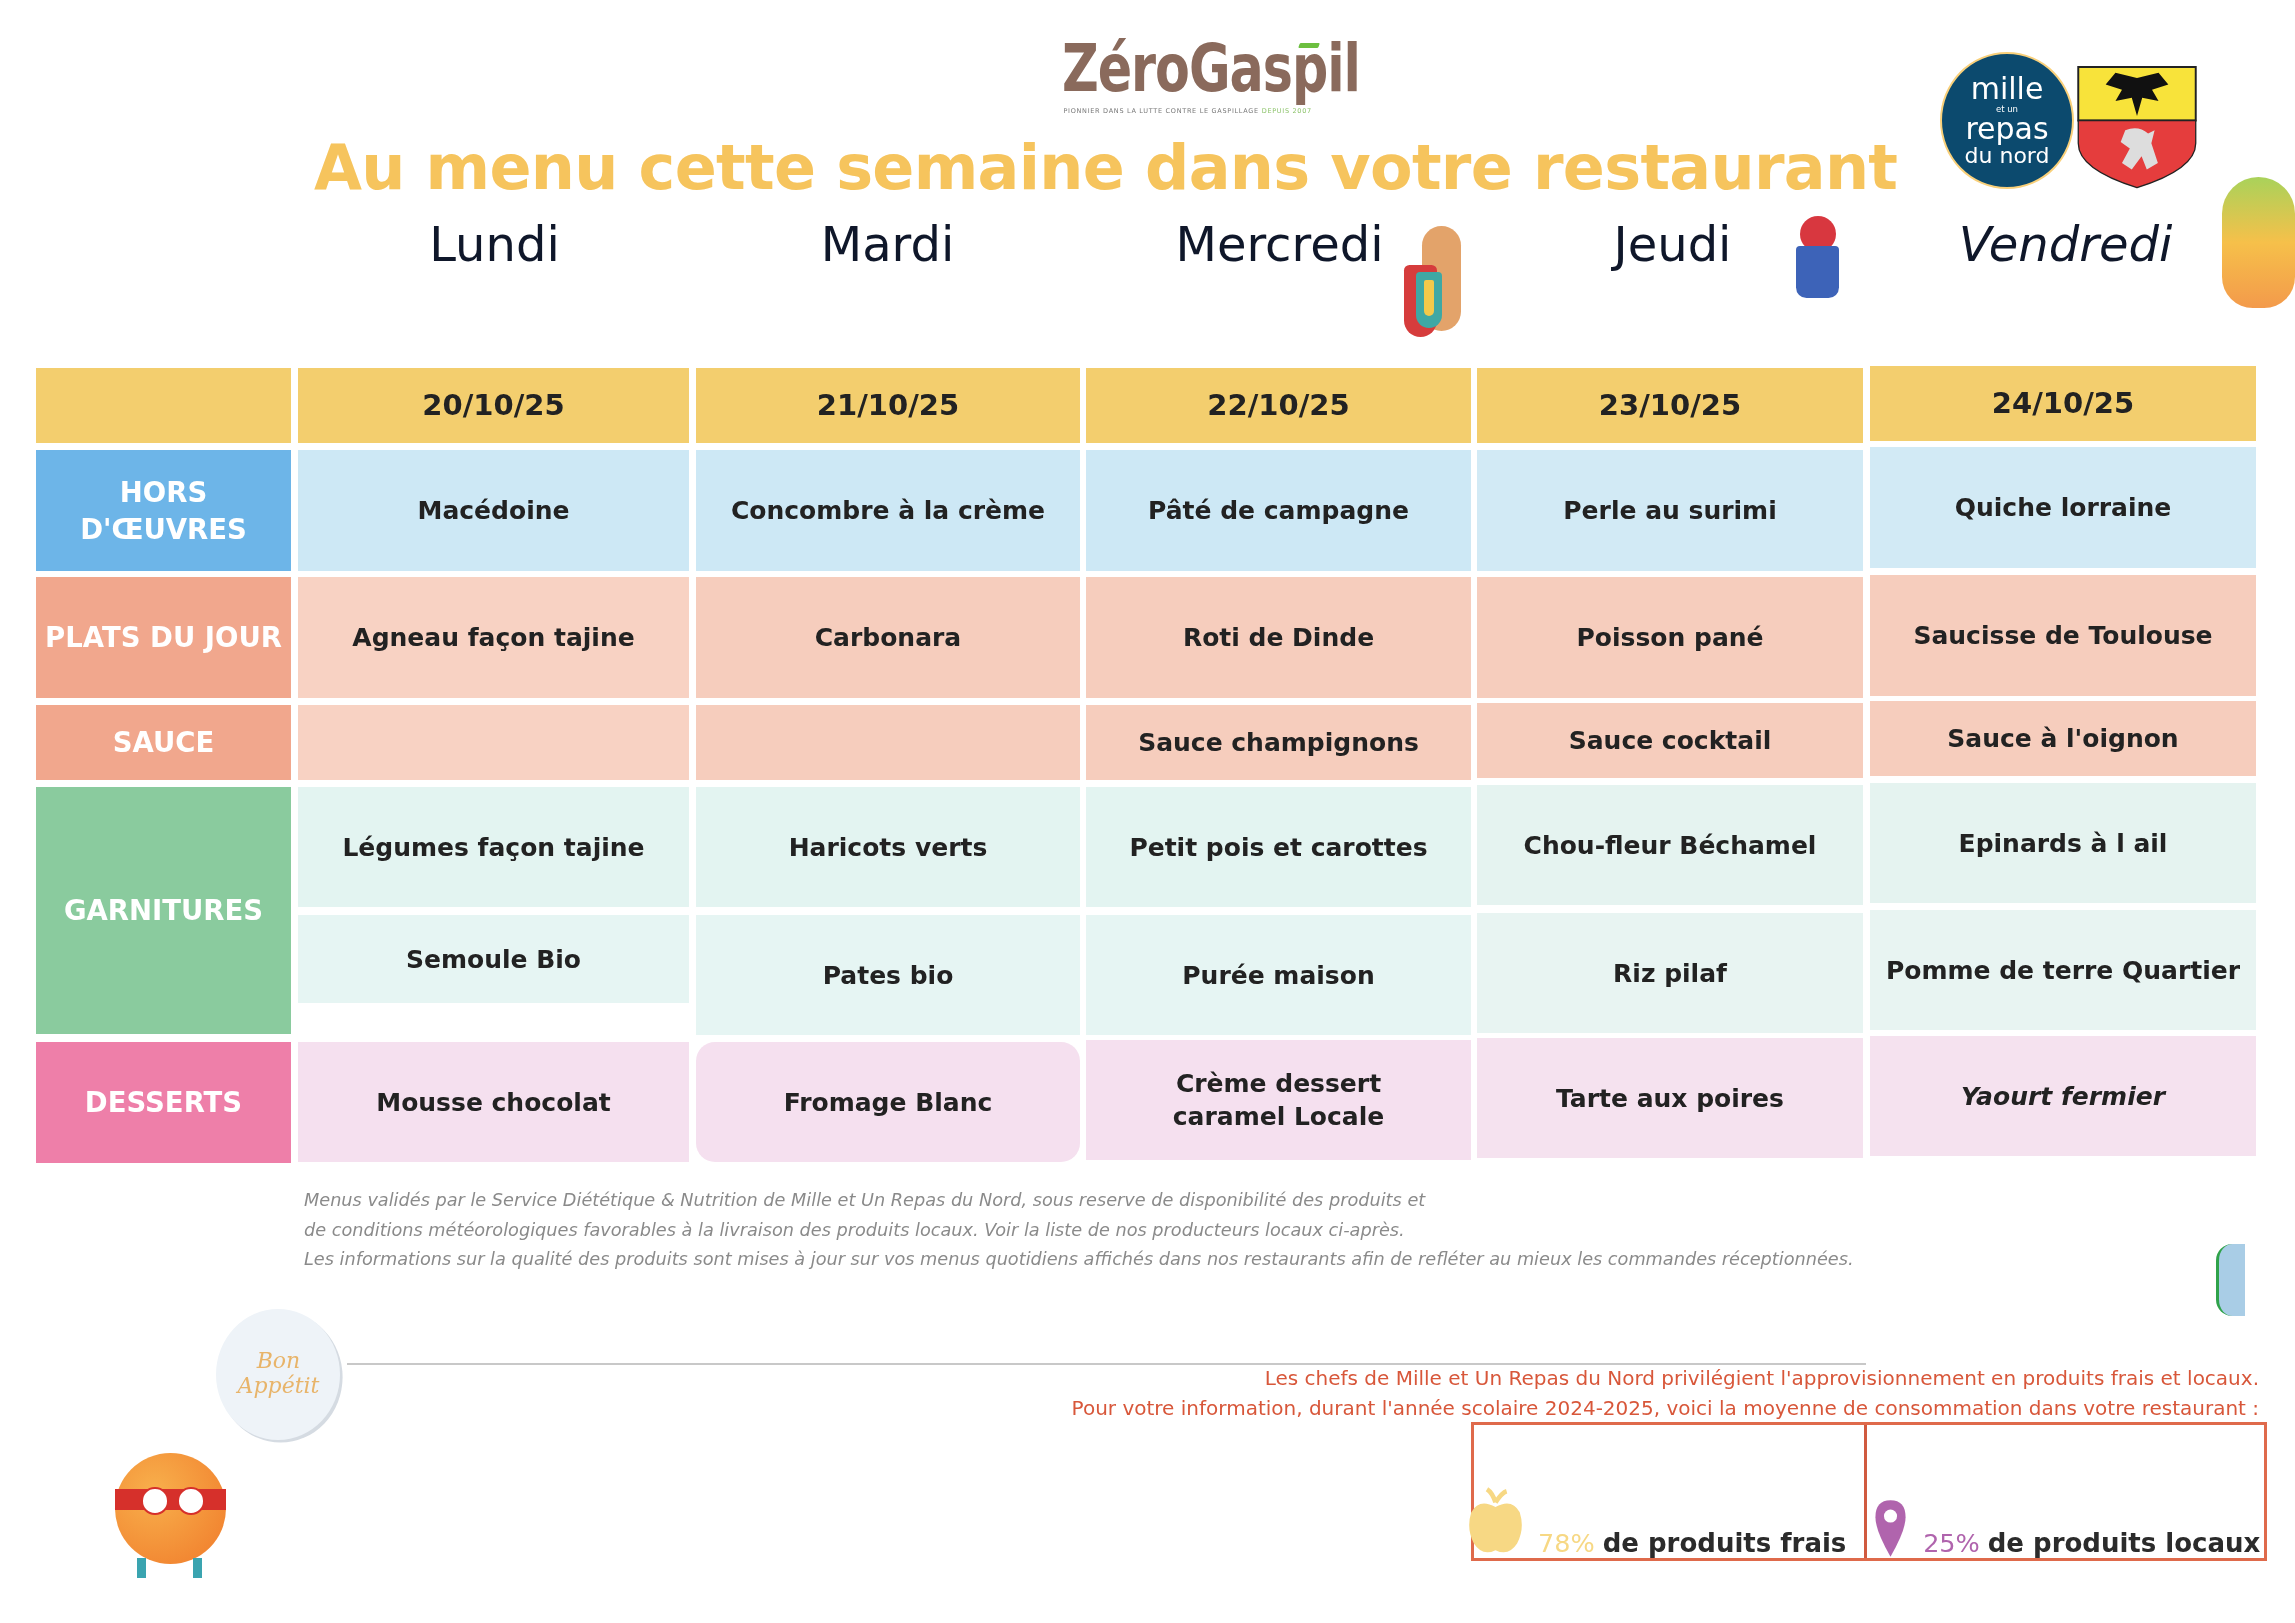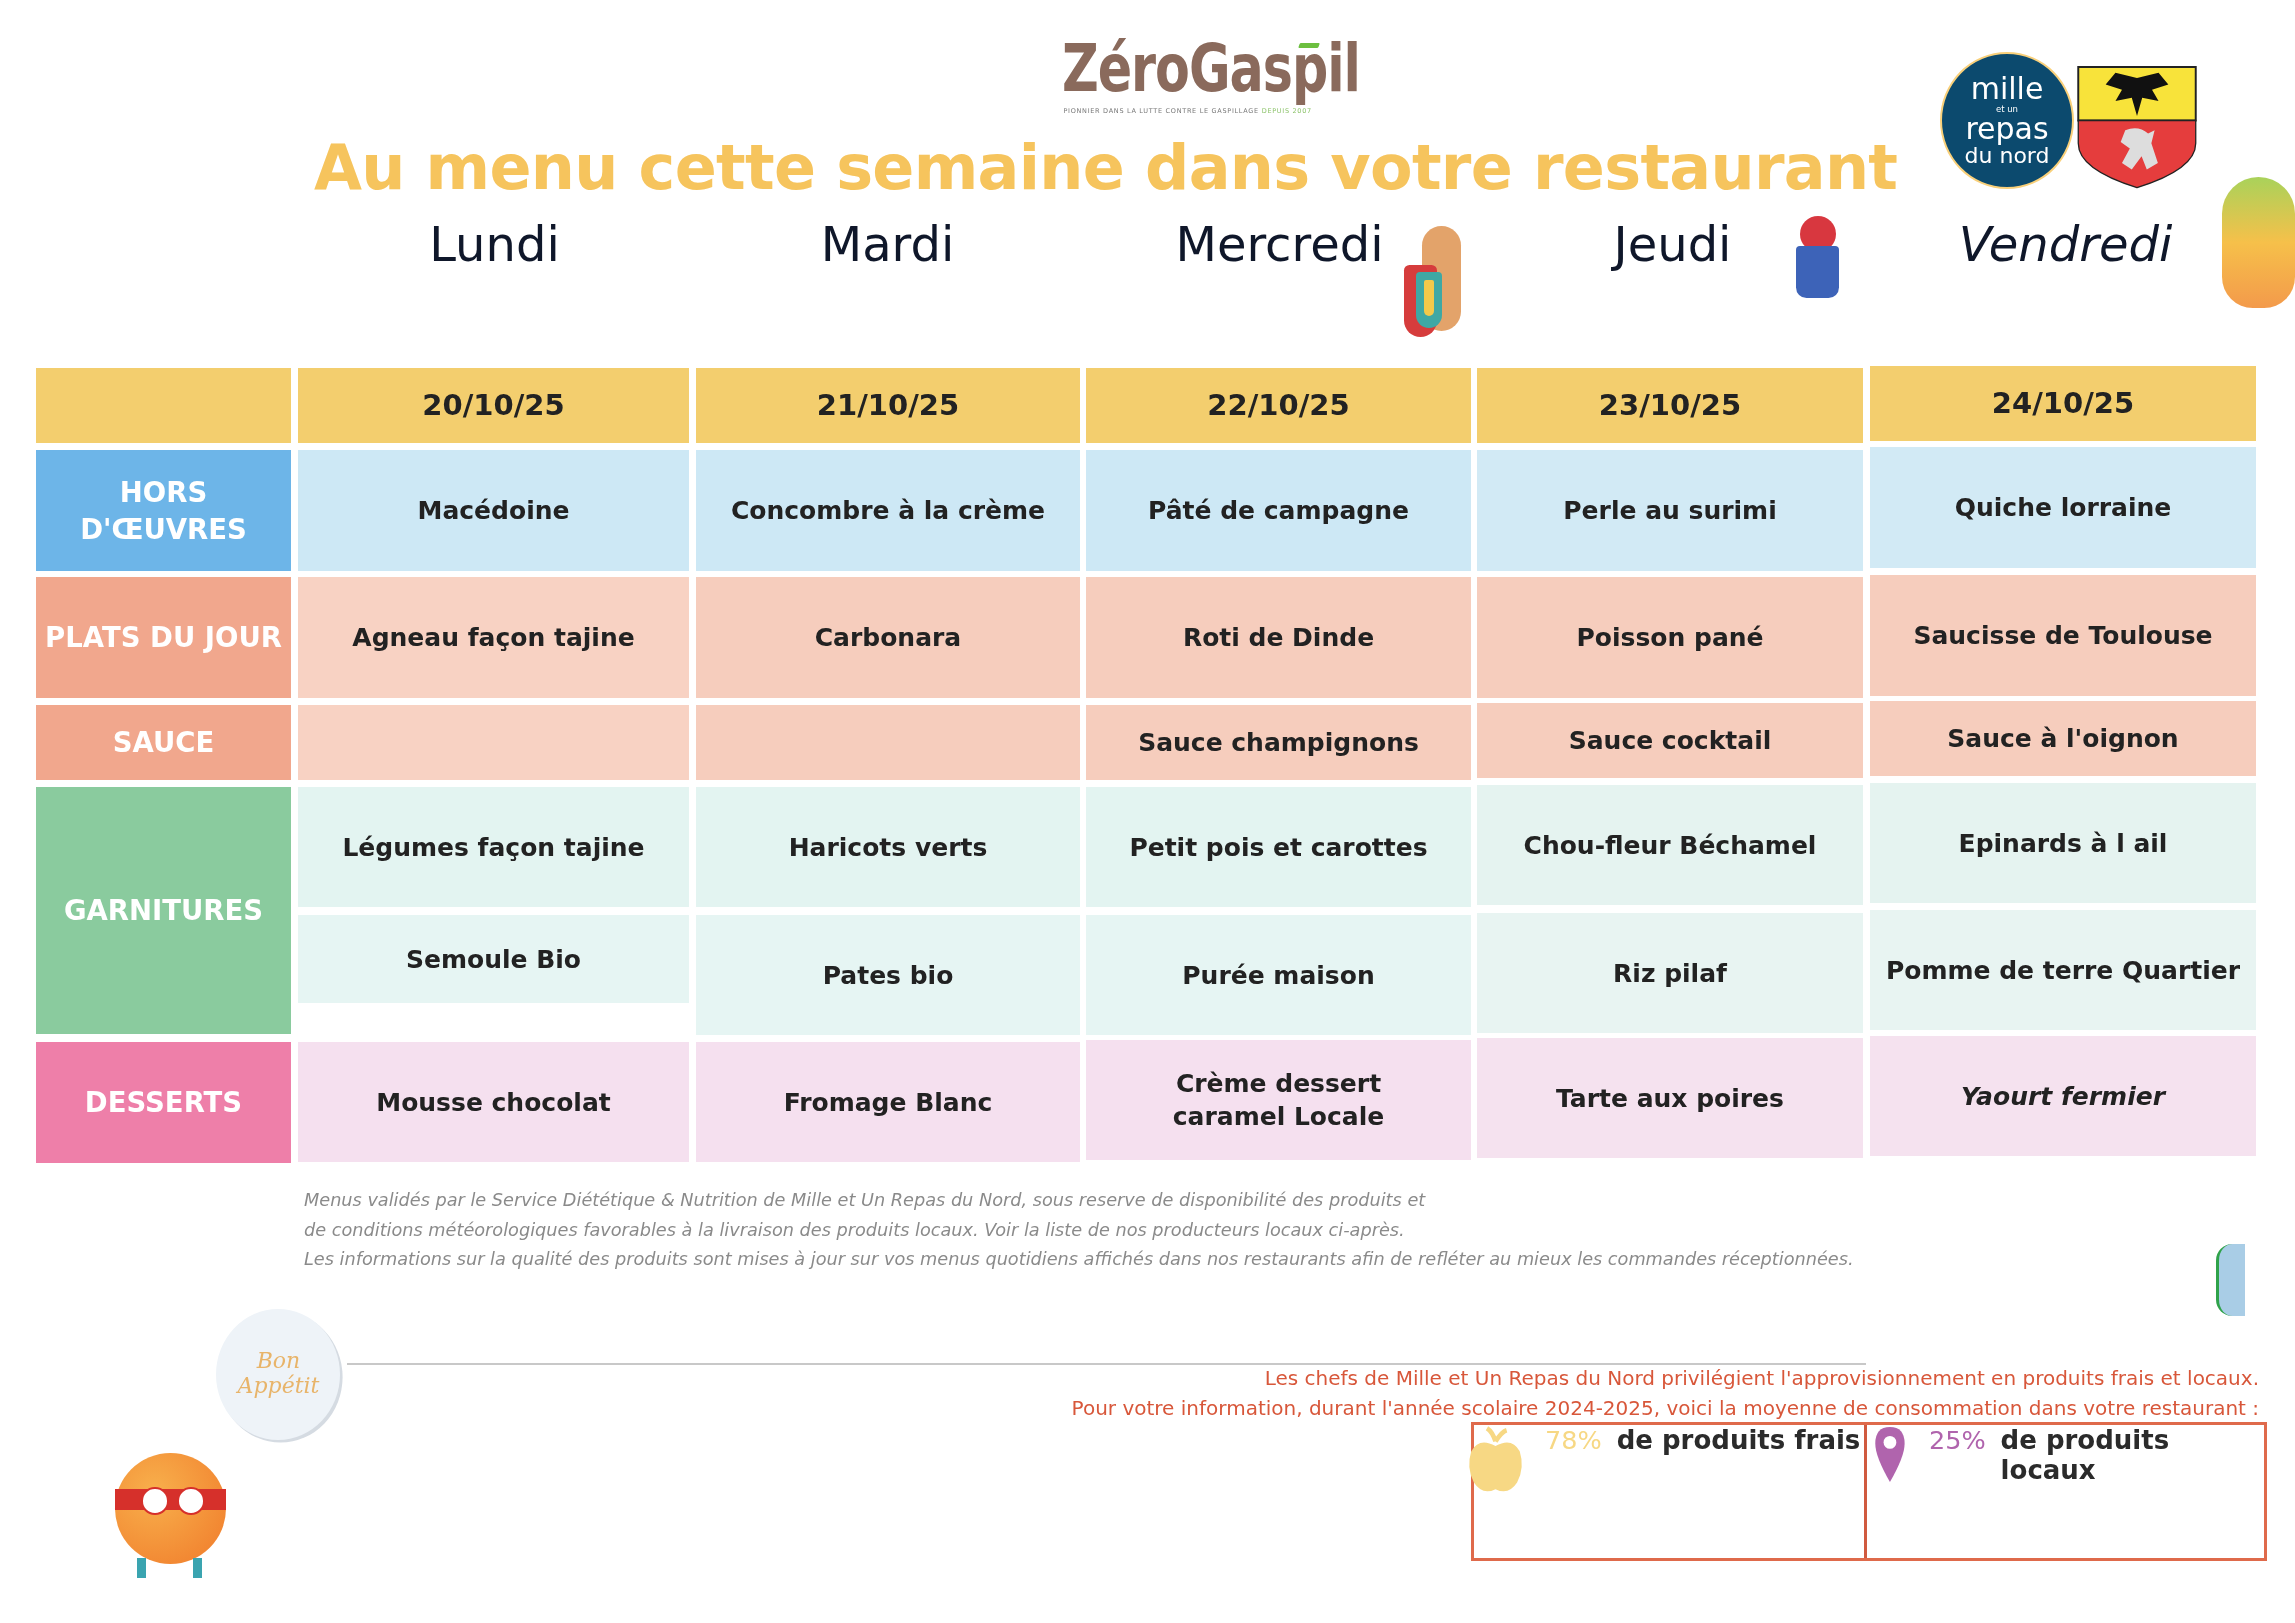--- a/index.html
+++ b/index.html
@@ -35,21 +35,21 @@
   .cell { position:absolute; display:flex; align-items:center; justify-content:center; text-align:center; box-sizing:border-box; font-family:"DejaVu Sans", sans-serif; font-weight:bold; color:#222; font-size:25px; line-height:33px; padding:0 6.5px; }
   .rowlabel { color:#fff; font-size:27.5px; line-height:37px; }
 
   .note { left:304px; top:1186px; width:1767px; font-family:"DejaVu Sans", sans-serif; font-style:italic; font-size:17.7px; color:#8a8a8a; line-height:29.5px; }
 
   .sep-line { left:347px; top:1363px; width:1519px; height:2px; background:#c8c8c8; }
 
   .chefs { right:36px; top:1363px; width:1440px; text-align:right; font-family:"DejaVu Sans", sans-serif; font-size:20px; color:#d8573a; line-height:30px; }
 
   .stats { left:1471px; top:1422px; width:796px; height:139px; border:3.9px solid #df6a4b; box-sizing:border-box; display:flex; }
-  .stat { flex:1; display:flex; align-items:flex-start; position:relative;gap:7px; }
+  .stat { flex:1; display:flex; align-items:flex-end; position:relative; }
   .stat + .stat { border-left:3.3px solid #d05a3f; }
   .stat .pct { font-family:"DejaVu Sans", sans-serif; font-size:25.5px; margin-right:7.9px; }
   .stat .txt { font-family:"DejaVu Sans", sans-serif; font-weight:bold; font-size:26px; color:#2b2b2b; }
 </style>
 </head>
 <body>
 
 <div class="abs zg-logo">
   <div class="zg-word">ZéroGaspil</div>
   <div class="zg-leaf"></div>
@@ -136,21 +136,21 @@
   <div class="cell" style="left:1834px; top:415px; width:386px; height:120px; background:#e5f3f0;">Epinards à l ail</div>
 
   <div class="cell" style="left:262px; top:547px; width:391px; height:88px; background:#e6f5f3;">Semoule Bio</div>
   <div class="cell" style="left:660px; top:547px; width:384px; height:120px; background:#e6f5f3;">Pates bio</div>
   <div class="cell" style="left:1050px; top:547px; width:385px; height:120px; background:#e6f5f3;">Purée maison</div>
   <div class="cell" style="left:1441px; top:545px; width:386px; height:120px; background:#e8f4f2;">Riz pilaf</div>
   <div class="cell" style="left:1834px; top:542px; width:386px; height:120px; background:#e8f4f2;">Pomme de terre Quartier</div>
 
   <div class="cell rowlabel" style="left:0; top:674px; width:255px; height:121px; background:#ee7fa9;">DESSERTS</div>
   <div class="cell" style="left:262px; top:674px; width:391px; height:120px; background:#f5e0ef;">Mousse chocolat</div>
-  <div class="cell" style="left:660px; top:674px; width:384px; height:120px; background:#f5e0ef;">Fromage Blanc</div>
+  <div class="cell" style="left:660px; top:674px; width:384px; height:120px; background:#f5e0ef;border-radius:19px;">Fromage Blanc</div>
   <div class="cell" style="left:1050px; top:672px; width:385px; height:120px; background:#f5e0ef; padding:0 39px;">Crème dessert caramel Locale</div>
   <div class="cell" style="left:1441px; top:670px; width:386px; height:120px; background:#f5e2ef;">Tarte aux poires</div>
   <div class="cell" style="left:1834px; top:668px; width:386px; height:120px; background:#f5e2ef;font-style:italic;">Yaourt fermier</div>
 </div>
 
 <div class="abs note">
   <div>Menus validés par le Service Diététique &amp; Nutrition de Mille et Un Repas du Nord, sous reserve de disponibilité des produits et</div>
   <div>de conditions météorologiques favorables à la livraison des produits locaux. Voir la liste de nos producteurs locaux ci-après.</div>
   <div>Les informations sur la qualité des produits sont mises à jour sur vos menus quotidiens affichés dans nos restaurants afin de refléter au mieux les commandes réceptionnées.</div>
 </div>

